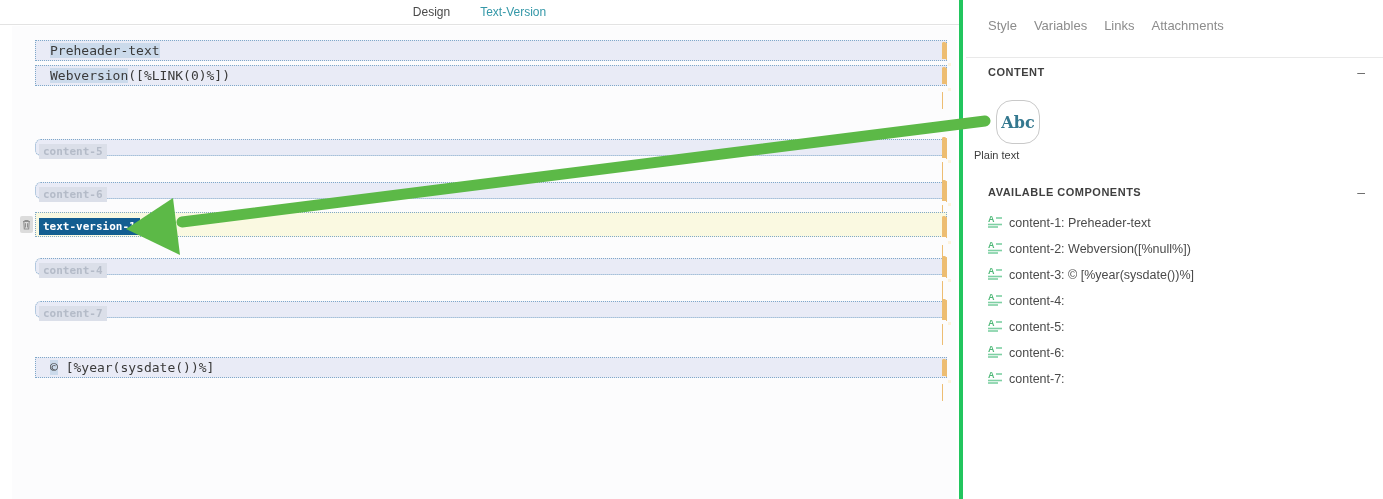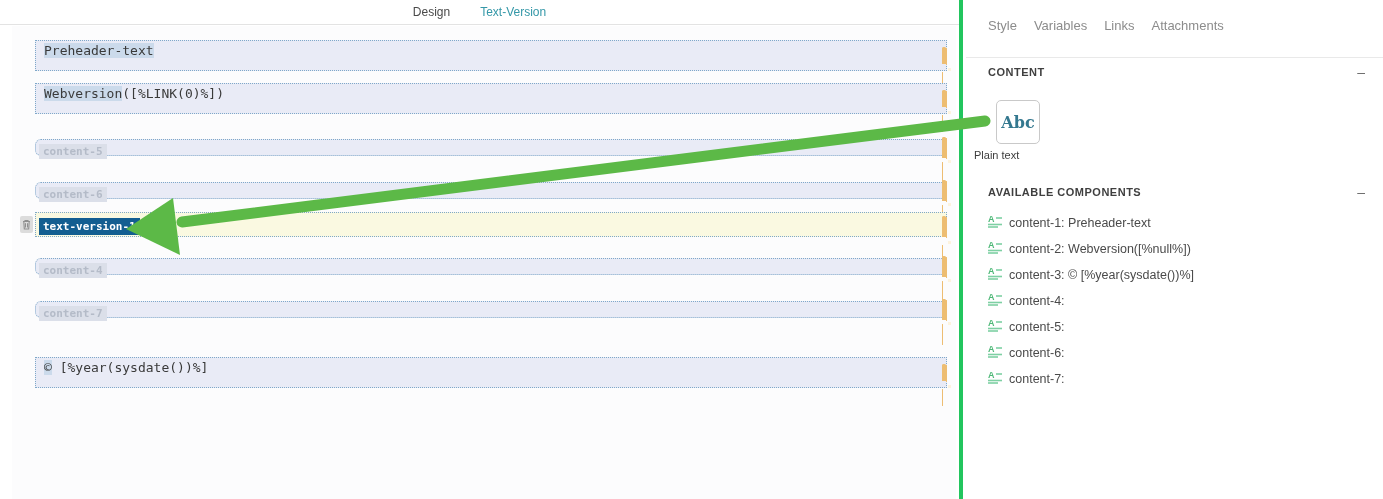--- a/index.html
+++ b/index.html
@@ -11,25 +11,25 @@
             border-right:4px solid #22c55e; }
   .design-tabbar { position:absolute; top:0; left:0; width:100%; height:25px; background:#fff;
                    border-bottom:1px solid #e3e3e3; display:flex; justify-content:center;
                    align-items:center; gap:30px; }
   .design-tab { font-size:12px; color:#4a4a4a; cursor:pointer; }
   .design-tab.active { color:#3598a8; }
   .canvas { position:absolute; top:26px; left:12px; right:3px; bottom:0; background:#fcfcfd; }
 
   .block { position:absolute; left:23px; width:912px; background:#e9ebf6;
            border:1px dotted #7fa8c9; font-family:"DejaVu Sans Mono", monospace; }
-  .block.text { height:31px; line-height:19px; font-size:13px; color:#3a3a3a; padding-left:8px; }
+  .block.text { height:21px; line-height:19px; font-size:13px; color:#3a3a3a; padding-left:14px; }
   .block.placeholder { height:17px;border-radius:6px; }
   .block.selected { height:25px; background:#faf9e1; line-height:23px; }
   .block:nth-child(1){ top:14px; }
-  .block:nth-child(2){ top:57px; }
+  .block:nth-child(2){ top:39px; }
   .block:nth-child(3){ top:113px; }
   .block:nth-child(4){ top:156px; }
   .block:nth-child(5){ top:186px; }
   .block:nth-child(6){ top:232px; }
   .block:nth-child(7){ top:275px; }
   .block:nth-child(8){ top:331px; }
 
   .seg.hl { background:#cbdaeb; }
   .chip { display:inline-block; margin:1px 0 0 3px; padding:0 4px; font-size:11px; font-weight:bold;
           line-height:15px; font-family:"DejaVu Sans Mono", monospace; }
@@ -57,21 +57,21 @@
                  align-items:flex-start; padding:18px 0 0 22px; gap:17px; border-bottom:1px solid #e9e9e9; }
   .insp-tab { font-size:13px; color:#8c8c8c; cursor:pointer; }
 
   .section-head { position:absolute; left:22px; right:18px; display:flex; justify-content:space-between;
                   align-items:center; }
   .section-title { font-size:11px; font-weight:bold; letter-spacing:.5px; color:#3f3f3f; }
   .collapse-btn { font-size:14px; color:#707070; cursor:pointer; line-height:10px; }
 
   .content-head { top:66px; }
   .abc-tile { position:absolute; top:100px; left:30px; width:44px; height:44px; background:#fff;
-              border:1px solid #c9c9c9; border-radius:5px; display:flex; align-items:center;
+              border:1px solid #c9c9c9; border-radius:16px; display:flex; align-items:center;
               justify-content:center; cursor:pointer; }
   .abc-glyph { font-family:"DejaVu Serif", serif; font-weight:bold; font-size:16px; color:#34788f; }
   .tile-caption { position:absolute; top:149px; left:8px; width:88px; text-align:left;
                   font-size:11px; color:#3d3d3d; }
 
   .components-head { top:186px; }
   .comp-list { position:absolute; top:210px; left:22px; right:10px; }
   .comp-item { display:flex; align-items:center; gap:7px; height:26px; cursor:pointer; }
   .comp-item .label { font-size:12.5px; color:#4a4a4a; }
   .comp-icon { width:14px; height:14px; flex:0 0 14px; }

